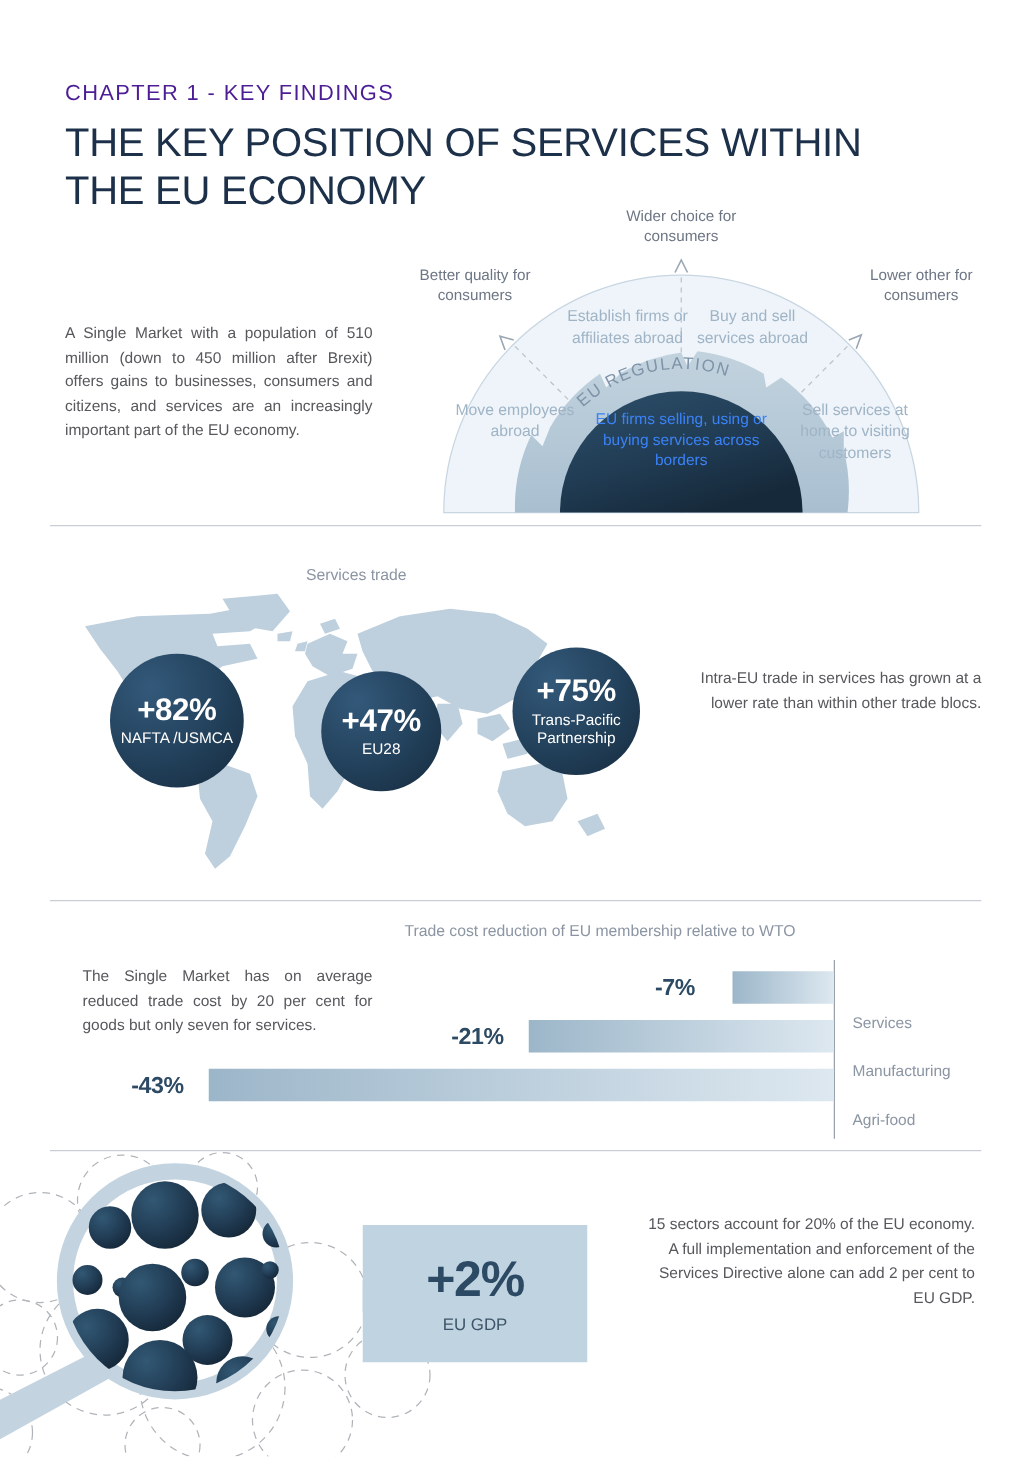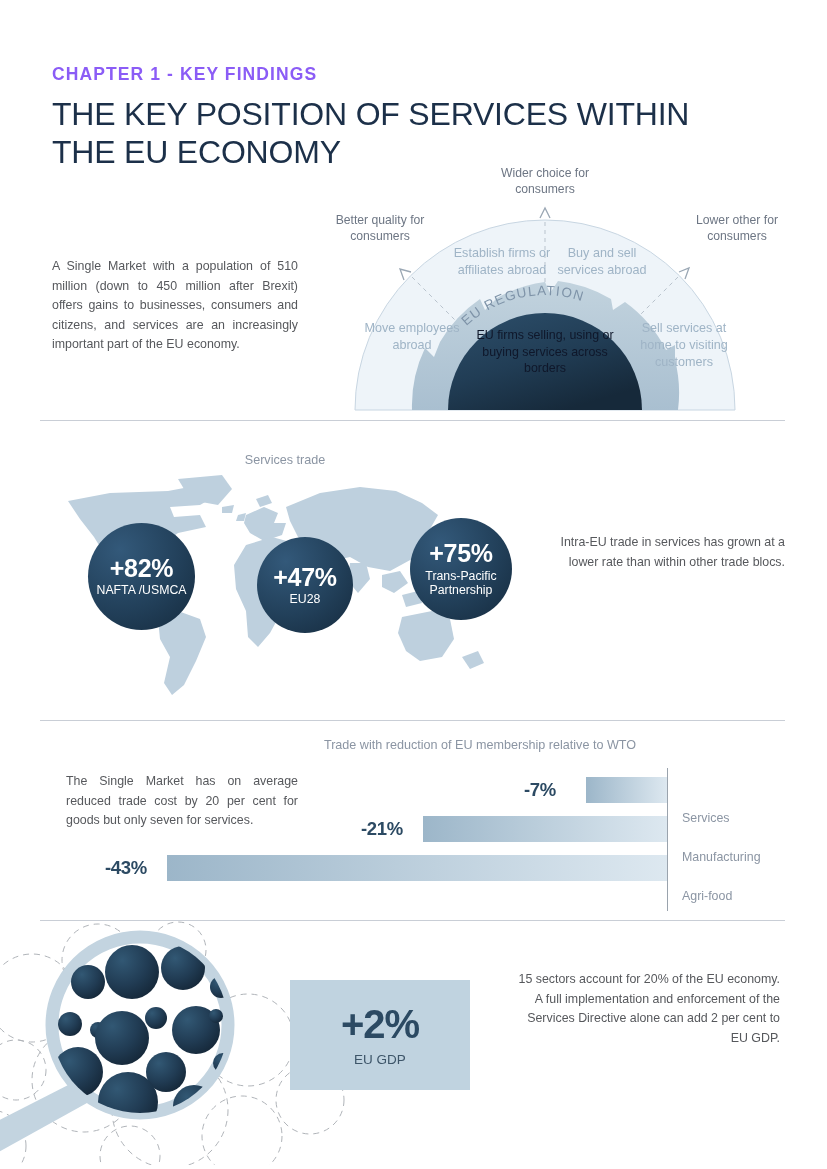--- a/index.html
+++ b/index.html
@@ -7,21 +7,21 @@
   body{
     width:827px;height:1169px;background:#ffffff;position:relative;overflow:hidden;
     font-family:"Liberation Sans","DejaVu Sans",sans-serif;
     -webkit-font-smoothing:antialiased;
   }
   .page{position:absolute;inset:0;}
 
   
   .kicker{
     position:absolute;left:52px;top:64px;
-    font-size:17.5px;letter-spacing:1.1px;color:#8b5cf6;font-weight:700;
+    font-size:17.5px;letter-spacing:1.1px;color:#4c1d95;font-weight:400;
   }
   .title{
     position:absolute;left:52px;top:95px;width:640px;
     font-size:32px;line-height:38px;font-weight:400;color:#1c3049;
     letter-spacing:-0.2px;
   }
 
   
   .divider{position:absolute;left:40px;width:745px;height:1px;background:#c9ced6;}
   .para{
@@ -36,21 +36,21 @@
   
   #sec1{position:absolute;left:0;top:160px;width:827px;height:260px;overflow:hidden;}
   #fanWrap{position:absolute;left:330px;top:0px;width:460px;height:260px;}
   .fanlabel{
     position:absolute;font-size:12.2px;line-height:16px;color:#6d7684;text-align:center;
   }
   .inlabel{
     position:absolute;font-size:12.6px;line-height:17px;color:#9fb4c6;text-align:center;
   }
   .centerlabel{
-    position:absolute;font-size:12.4px;line-height:16.5px;color:#0f172a;text-align:center;
+    position:absolute;font-size:12.4px;line-height:16.5px;color:#3b82f6;text-align:center;
     width:150px;
   }
   #p1{
     position:absolute;left:52px;top:97px;width:246px;
   }
 
   
   #sec2{position:absolute;left:0;top:435px;width:827px;height:285px;}
   #mapTitle{position:absolute;left:185px;top:18px;width:200px;text-align:center;}
   #mapSvg{position:absolute;left:50px;top:36px;}
@@ -237,21 +237,21 @@
       <span class="big">+75%</span>
       <span class="sml">Trans-Pacific Partnership</span>
     </div>
 
     <div id="p2" class="para right">Intra-EU trade in services has grown at a lower rate than within other trade blocs.</div>
   </div>
 
   <div class="divider" style="top:720px;"></div>
 
   <div id="sec3">
-    <div id="barTitle" class="sectitle">Trade with reduction of EU membership relative to WTO</div>
+    <div id="barTitle" class="sectitle">Trade cost reduction of EU membership relative to WTO</div>
     <div id="p3" class="para">The Single Market has on average reduced trade cost by 20 per cent for goods but only seven for services.</div>
 
     <div id="axis"></div>
 
     <div class="barrow" id="row0" style="top:57px;left:0;width:667px;">
       <div class="bar" id="bar0" style="width: 81px; background: linear-gradient(to right, rgb(156, 182, 201) 0%, rgb(221, 232, 240) 100%);"></div>
       <div class="barval" id="val0" style="left: 524px;">-7%</div>
       <div class="barcat">Services</div>
     </div>
 

